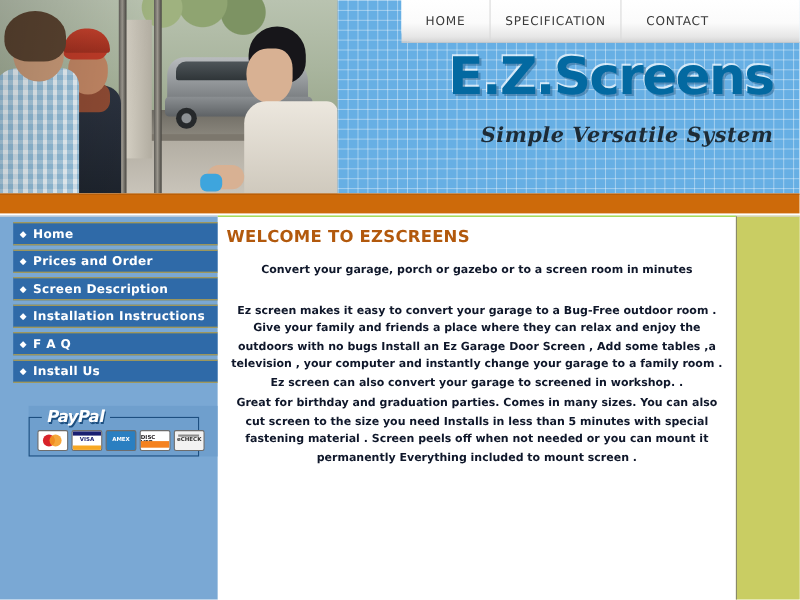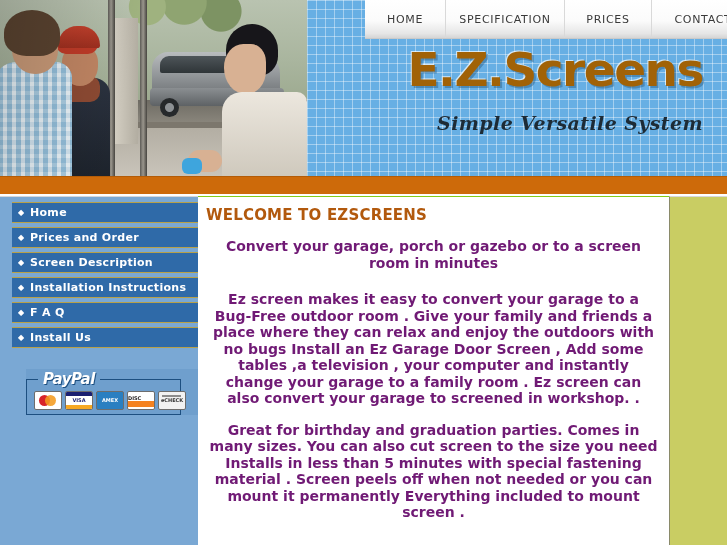--- a/index.html
+++ b/index.html
@@ -212,21 +212,21 @@
     position: absolute;
     left: 365px; top: 44px;
     width: 350px;
     text-align: right;
   }
   #logo-title {
     font-family: "DejaVu Sans", "Liberation Sans", sans-serif;
     font-weight: bold;
     font-size: 47px;
     line-height: 52px;
-    color: #a16207;
+    color: #0369a1;
     letter-spacing: -1.5px;
     text-shadow:
       2px 2px 0 rgba(40,90,130,.45),
       -1px -1px 0 rgba(255,255,255,.7);
     padding-right: 12px;
   }
   #logo-tagline {
     font-family: "DejaVu Serif", "Liberation Serif", serif;
     font-style: italic;
     font-weight: bold;
@@ -355,26 +355,26 @@
     border-top: 1px solid #84cc16;
   }
   #page-title {
     color: #b2590d;
     font-size: 15px;
     font-weight: bold;
     letter-spacing: .2px;
     margin: 9px 0 0 8px;
   }
   .para {
-    color: #701a75;
-    font-size: 14px;
+    color: #0f172a;
+    font-size: 10px;
     font-weight: bold;
     line-height: 16.5px;
     text-align: center;
-    margin: 15px 10px;
+    margin: 2px 10px;
   }
   #p1 { margin-top: 14px; }
   #p2 { margin-top: 21px; }
   #p3 { margin-top: 20px; }
   #p4 { margin-top: 0px; }
 
   
   #rightcol {
     position: absolute;
     left: 669px; top: 196px;
@@ -420,21 +420,20 @@
     <div class="ph-shadow"></div>
   </div>
 
   <div id="banner-grid">
     <div id="grid-notch"></div>
   </div>
 
   <nav id="topnav">
     <div class="nav-item nav-home">HOME</div>
     <div class="nav-item nav-spec">SPECIFICATION</div>
-    <div class="nav-item nav-price">PRICES</div>
     <div class="nav-item nav-cont">CONTACT</div>
 
   </nav>
 
   <div id="logo-wrap">
     <div id="logo-title">E.Z.Screens</div>
     <div id="logo-tagline">Simple Versatile System</div>
   </div>
 </div>
 

